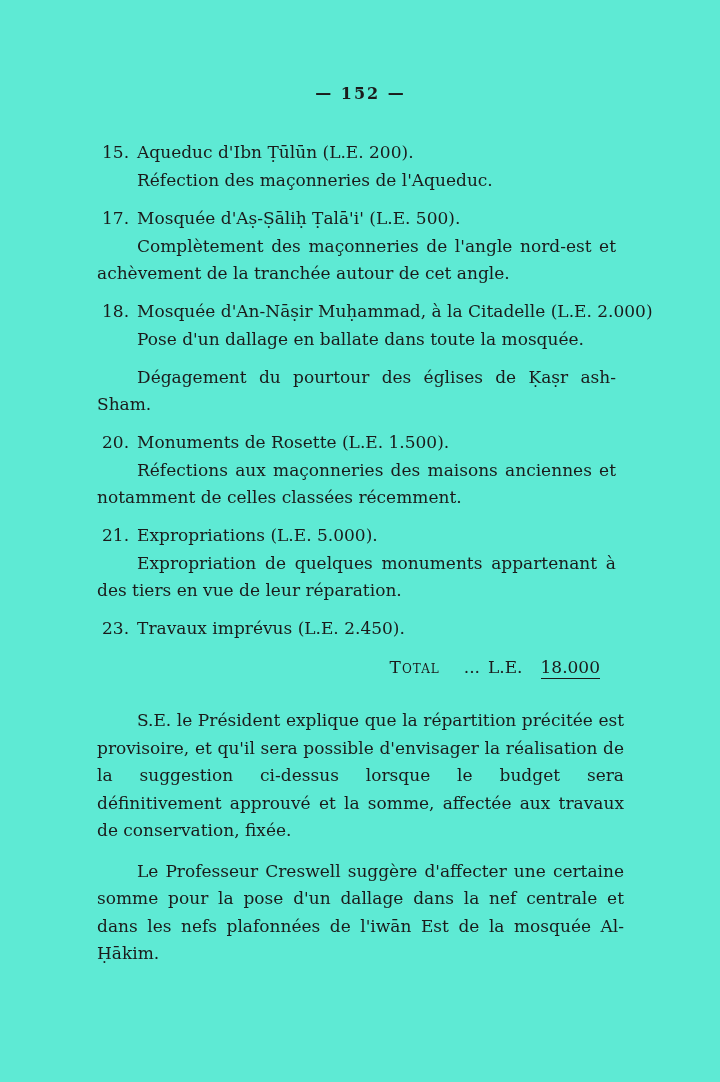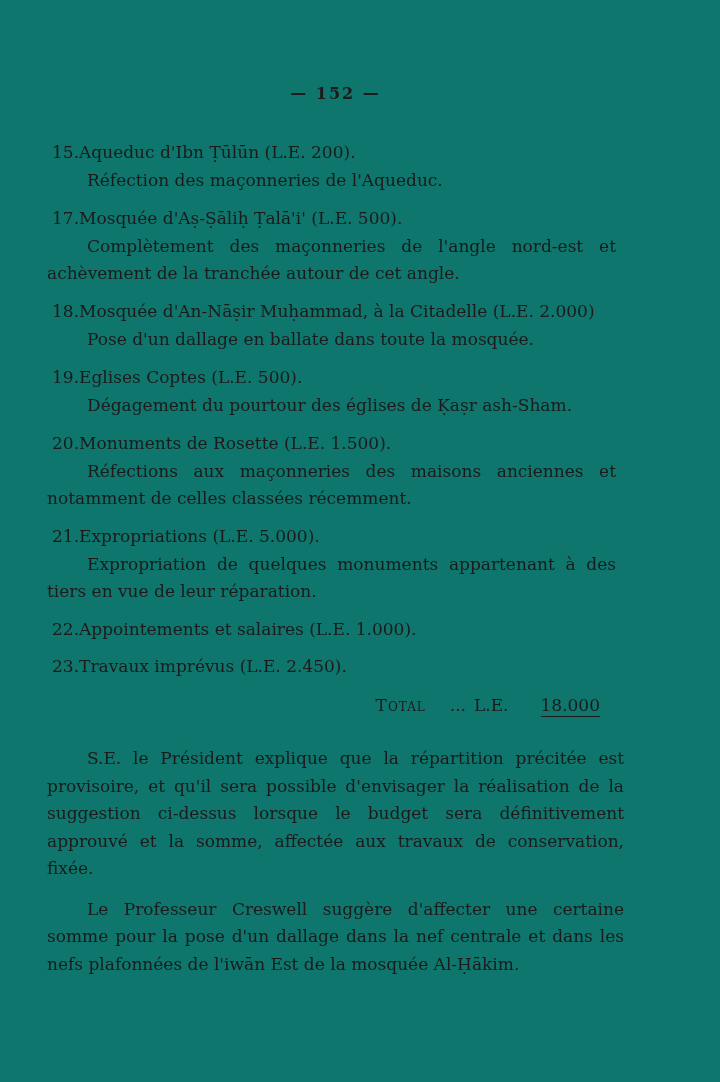--- a/index.html
+++ b/index.html
@@ -4,23 +4,23 @@
 <style>
   html, body {
     margin: 0;
     padding: 0;
     background: #ffffff;
   }
   .page {
     position: relative;
     width: 720px;
     height: 1082px;
-    background: #0f766e;
+    background: #5eead4;
     box-sizing: border-box;
-    padding: 84px 96px 0 47px;
+    padding: 84px 96px 0 97px;
     font-family: "DejaVu Serif", "Liberation Serif", serif;
     color: #1b1b1b;
     overflow: hidden;
   }
   .page-number {
     text-align: center;
     font-weight: bold;
     font-size: 16px;
     letter-spacing: 2px;
     margin: 0 0 36px 0;
@@ -33,20 +33,21 @@
   }
   .item-heading {
     font-size: 17px;
     line-height: 26px;
     margin-left: 5px;
     white-space: nowrap;
   }
   .item-num {
     display: inline-block;
     min-width: 26px;
+    margin-right: 8px;
     text-align: right;
   }
   .item-body {
     margin: 2px 8px 0 0;
     font-size: 17px;
     line-height: 27px;
     text-indent: 40px;
     text-align: justify;
   }
   .total-line {
@@ -56,21 +57,21 @@
   }
   .total-label {
     font-variant: small-caps;
     letter-spacing: 1px;
     margin-right: 24px;
   }
   .total-dots {
     margin-right: 8px;
   }
   .total-currency {
-    margin-right: 16px;
+    margin-right: 2px;
   }
   .total-amount {
     border-bottom: 1.5px solid #1b1b1b;
     padding-bottom: 1px;
     margin-left: 16px;
   }
   .body-paragraphs p {
     margin: 0 0 13px 0;
     font-size: 17px;
     line-height: 27.5px;
@@ -103,45 +104,37 @@
     </div>
 
     <div class="item">
       <div class="item-heading">
         <span class="item-num">18.</span><span class="item-head">Mosquée d'An-Nāṣir Muḥammad, à la Citadelle (L.E. 2.000)</span>
       </div>
       <p class="item-body">Pose d'un dallage en ballate dans toute la mosquée.</p>
     </div>
 
     <div class="item">
-      <div class="item-heading">
-        <span class="item-num">19.</span><span class="item-head">Eglises Coptes (L.E. 500).</span>
-      </div>
       <p class="item-body">Dégagement du pourtour des églises de Ḳaṣr ash-Sham.</p>
     </div>
 
     <div class="item">
       <div class="item-heading">
         <span class="item-num">20.</span><span class="item-head">Monuments de Rosette (L.E. 1.500).</span>
       </div>
       <p class="item-body">Réfections aux maçonneries des maisons anciennes et notamment de celles classées récemment.</p>
     </div>
 
     <div class="item">
       <div class="item-heading">
         <span class="item-num">21.</span><span class="item-head">Expropriations (L.E. 5.000).</span>
       </div>
       <p class="item-body">Expropriation de quelques monuments appartenant à des tiers en vue de leur réparation.</p>
     </div>
 
-    <div class="item">
-      <div class="item-heading">
-        <span class="item-num">22.</span><span class="item-head">Appointements et salaires (L.E. 1.000).</span>
-      </div>
-    </div>
 
     <div class="item">
       <div class="item-heading">
         <span class="item-num">23.</span><span class="item-head">Travaux imprévus (L.E. 2.450).</span>
       </div>
     </div>
 
   </div>
 
   <div class="total-line">

